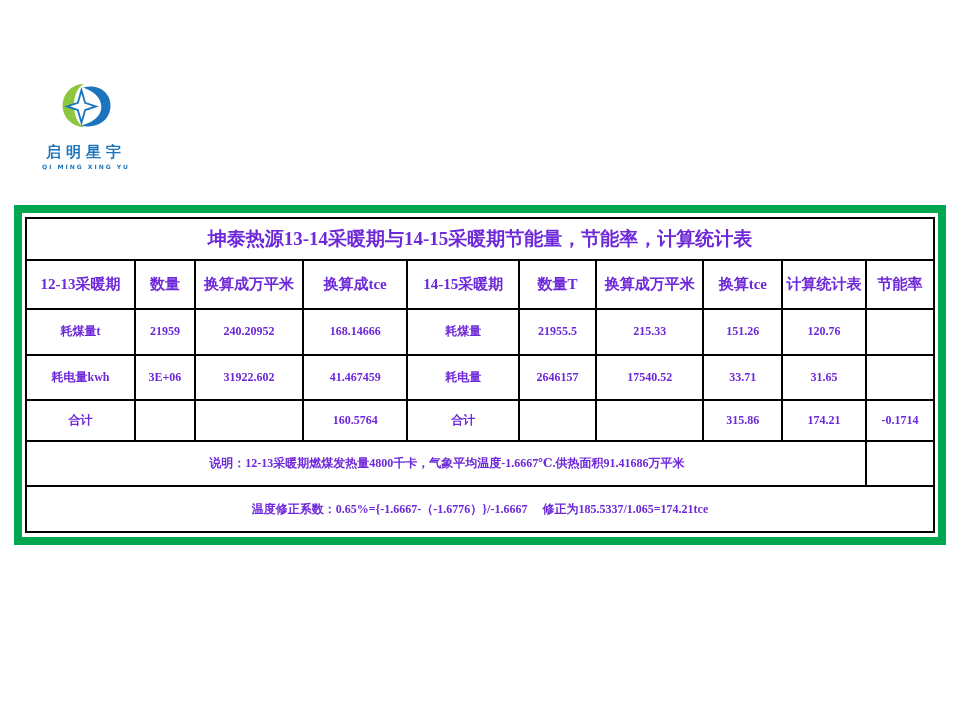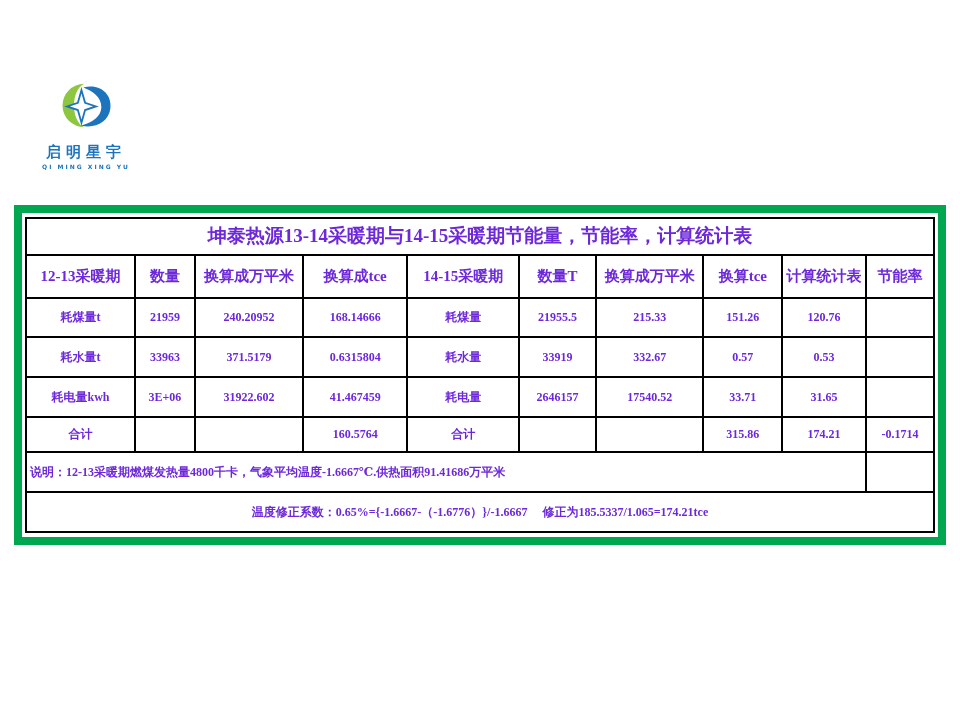--- a/index.html
+++ b/index.html
@@ -30,21 +30,21 @@
          border:8px solid var(--table-green,#00A650);background:#fff;padding:4px 3px;}
   table{border-collapse:collapse;width:100%;height:100%;table-layout:fixed;
         font-family:"Liberation Serif","DejaVu Serif",serif;font-weight:bold;color:#6d28d9;border-radius:11px;}
   td{border:2px solid #000;text-align:center;vertical-align:middle;padding:0 1px;
      font-size:12px;overflow:hidden;white-space:nowrap;}
   tr.r-cap td{border-bottom:2px solid #000;font-size:19px;height:32px;}
   tr.r-head td{height:38px;font-size:15px;}
   tr.r-data td{height:35px;}
   tr.r-total td{height:31px;margin-left:48px;}
   tr.r-note td{height:35px;}
-  td.note-left{text-align:left;padding-left:3px;}
+  td.note-left{text-align:center;padding-left:3px;}
   .num{letter-spacing:0px;}
 </style>
 </head>
 <body>
 
 <div class="slide">
 
   <div class="logo">
     <svg viewBox="0 0 64 52" aria-hidden="true">
       <path d="M30 2 A24 24 0 0 0 30 50 C 15 43 15 9 30 2 Z" fill="#8DC63F"></path>
@@ -95,32 +95,20 @@
         <td class="num">240.20952</td>
         <td class="num">168.14666</td>
         <td>耗煤量</td>
         <td class="num">21955.5</td>
         <td class="num">215.33</td>
         <td class="num">151.26</td>
         <td class="num">120.76</td>
         <td></td>
       </tr>
 
-      <tr class="r-data">
-        <td>耗水量t</td>
-        <td class="num">33963</td>
-        <td class="num">371.5179</td>
-        <td class="num">0.6315804</td>
-        <td>耗水量</td>
-        <td class="num">33919</td>
-        <td class="num">332.67</td>
-        <td class="num">0.57</td>
-        <td class="num">0.53</td>
-        <td></td>
-      </tr>
 
       <tr class="r-data">
         <td>耗电量kwh</td>
         <td class="num">3E+06</td>
         <td class="num">31922.602</td>
         <td class="num">41.467459</td>
         <td>耗电量</td>
         <td class="num">2646157</td>
         <td class="num">17540.52</td>
         <td class="num">33.71</td>

